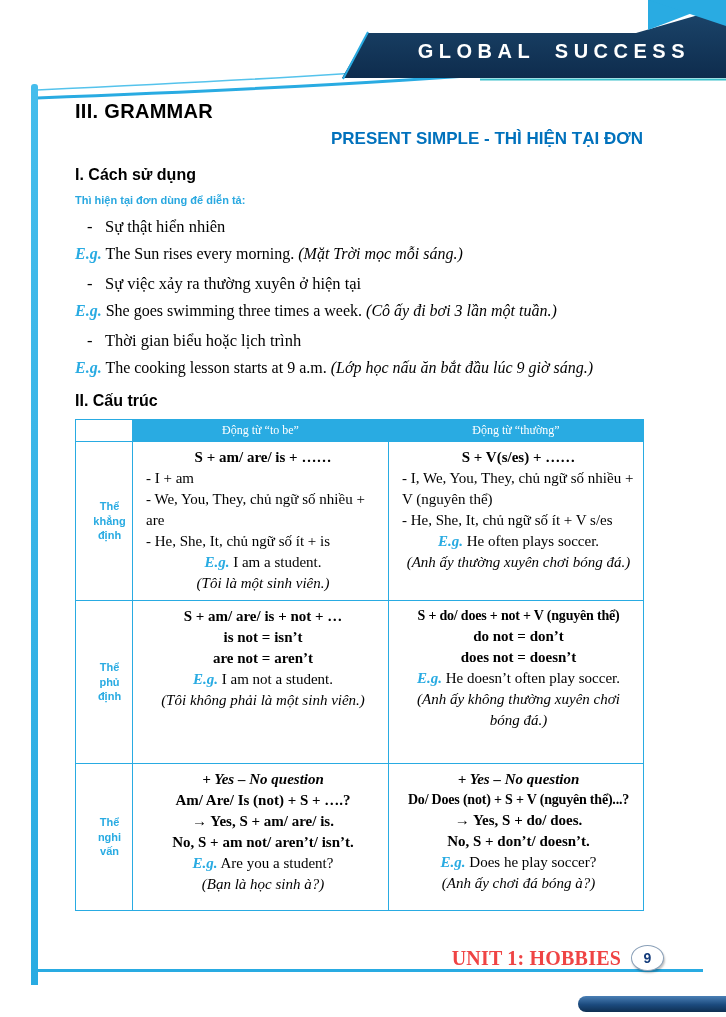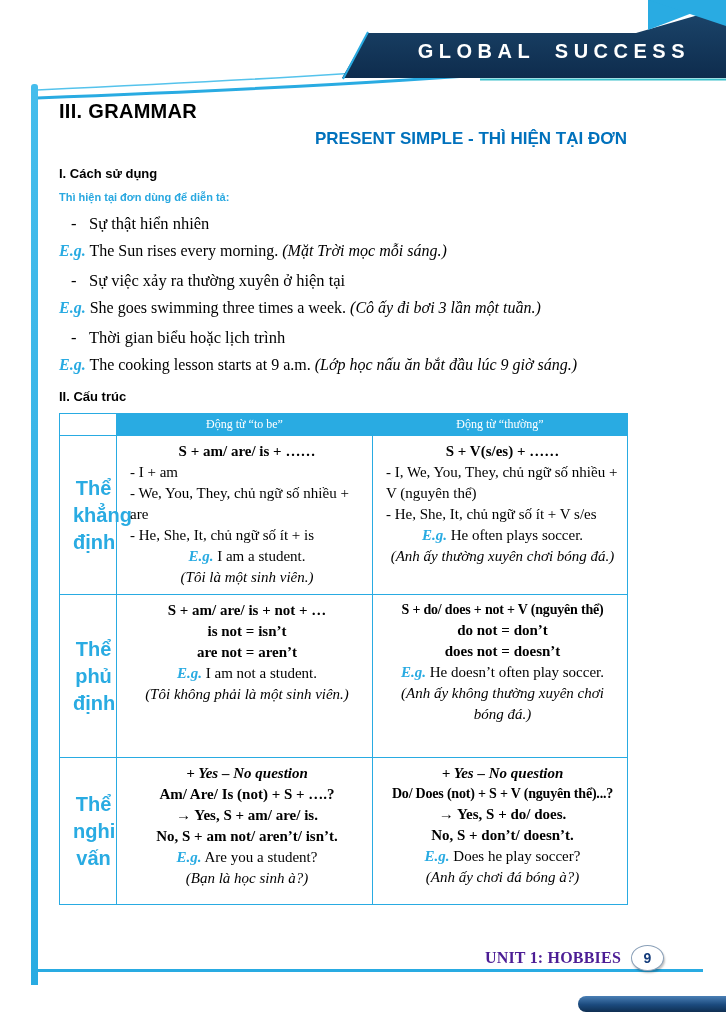--- a/index.html
+++ b/index.html
@@ -9,57 +9,57 @@
 
   
   .header-deco{position:absolute;top:0;left:0;}
   .brand{position:absolute;top:40px;right:36px;color:#fff;
          font-family:"Liberation Sans",sans-serif;font-weight:bold;font-size:20px;
          letter-spacing:5.5px;word-spacing:9px;}
   .left-bar{position:absolute;left:31px;top:84px;width:7px;height:901px;
             background:linear-gradient(180deg,#45bdec,#29abe2);border-radius:3px 3px 0 0;}
 
   
-  .content{position:absolute;left:59px;top:94px;width:568px;}
+  .content{position:absolute;left:75px;top:94px;width:568px;}
   h1.sec{margin:6px 0 0;font-family:"Liberation Sans",sans-serif;font-size:20px;
          font-weight:bold;color:#000;letter-spacing:0.3px;}
   h2.lesson{margin:6px 0 0;text-align:right;color:#0071bc;
             font-family:"Liberation Sans",sans-serif;font-size:17px;font-weight:bold;}
-  h3.sub{margin:17px 0 0;font-family:"Liberation Sans",sans-serif;font-size:13px;
+  h3.sub{margin:17px 0 0;font-family:"Liberation Sans",sans-serif;font-size:16px;
          font-weight:bold;color:#000;}
   h3.sub2{margin:15px 0 0;}
   p.intro{margin:10px 0 0;font-family:"Liberation Sans",sans-serif;font-size:11px;
           font-weight:bold;color:#29a8e0;}
   p.point{margin:11px 12px 0;font-size:16.5px;}
   p.point .dash{display:inline-block;width:18px;}
   p.example{margin:8px 0 0;font-size:16px;}
   .eg-label{color:#29abe2;font-weight:bold;font-style:italic;}
   p.example .vi{font-style:italic;}
 
   
   table.grammar{border-collapse:collapse;width:568px;table-layout:fixed;margin-top:9px;}
   table.grammar col.c0{width:57px;} table.grammar col.c1{width:256px;} table.grammar col.c2{width:255px;}
   table.grammar th,table.grammar td{border:1.5px solid #29abe2;padding-left:13px;}
   table.grammar th.head{background:#29abe2;color:#fff;font-size:12px;font-weight:normal;
                         padding:3px 2px;text-align:center;}
   table.grammar th.corner{background:#fff;}
   td.rowlabel{color:#29abe2;font-family:"Liberation Sans",sans-serif;font-weight:bold;
-              font-size:20px;text-align:center;vertical-align:middle;line-height:1.35;padding:2px;margin-top:34px;}
+              font-size:11px;text-align:center;vertical-align:middle;line-height:1.35;padding:2px;margin-top:34px;}
   td.cell{vertical-align:top;padding:5px 8px 6px;font-size:15px;}
   .cell .ln{text-align:center;line-height:1.4;}
   .cell .ln.l{text-align:left;}
   .cell .ln.b{font-weight:bold;}
   .cell .ln.bi{font-weight:bold;font-style:italic;}
   .cell .ln.i{font-style:italic;}
   .cell .ln.fit{font-size:14px;letter-spacing:-0.2px;}
 
   
   .footer-line{position:absolute;left:31px;top:969px;width:672px;height:2.5px;background:#29abe2;}
   .footer{position:absolute;top:945px;right:62px;display:flex;align-items:center;gap:10px;}
-  .unit{font-weight:bold;font-size:16px;color:#4c1d95;letter-spacing:0.2px;}
+  .unit{font-weight:bold;font-size:20px;color:#ef4444;letter-spacing:0.2px;}
   .page-num{display:flex;align-items:center;justify-content:center;width:31px;height:24px;
             border-radius:50%;background:#fff;border:1.5px solid #8aa0b8;
             box-shadow:1px 2px 2px rgba(0,0,0,0.25);
             font-family:"Liberation Sans",sans-serif;font-weight:bold;font-size:14px;color:#123a7a;}
   .bottom-bar{position:absolute;right:0;top:996px;width:148px;height:16px;
               border-radius:9px 0 0 9px;
               background:linear-gradient(180deg,#4a7fb5 0%,#1b4a7d 55%,#0f2f52 100%);}
 </style>
 </head>
 <body>

